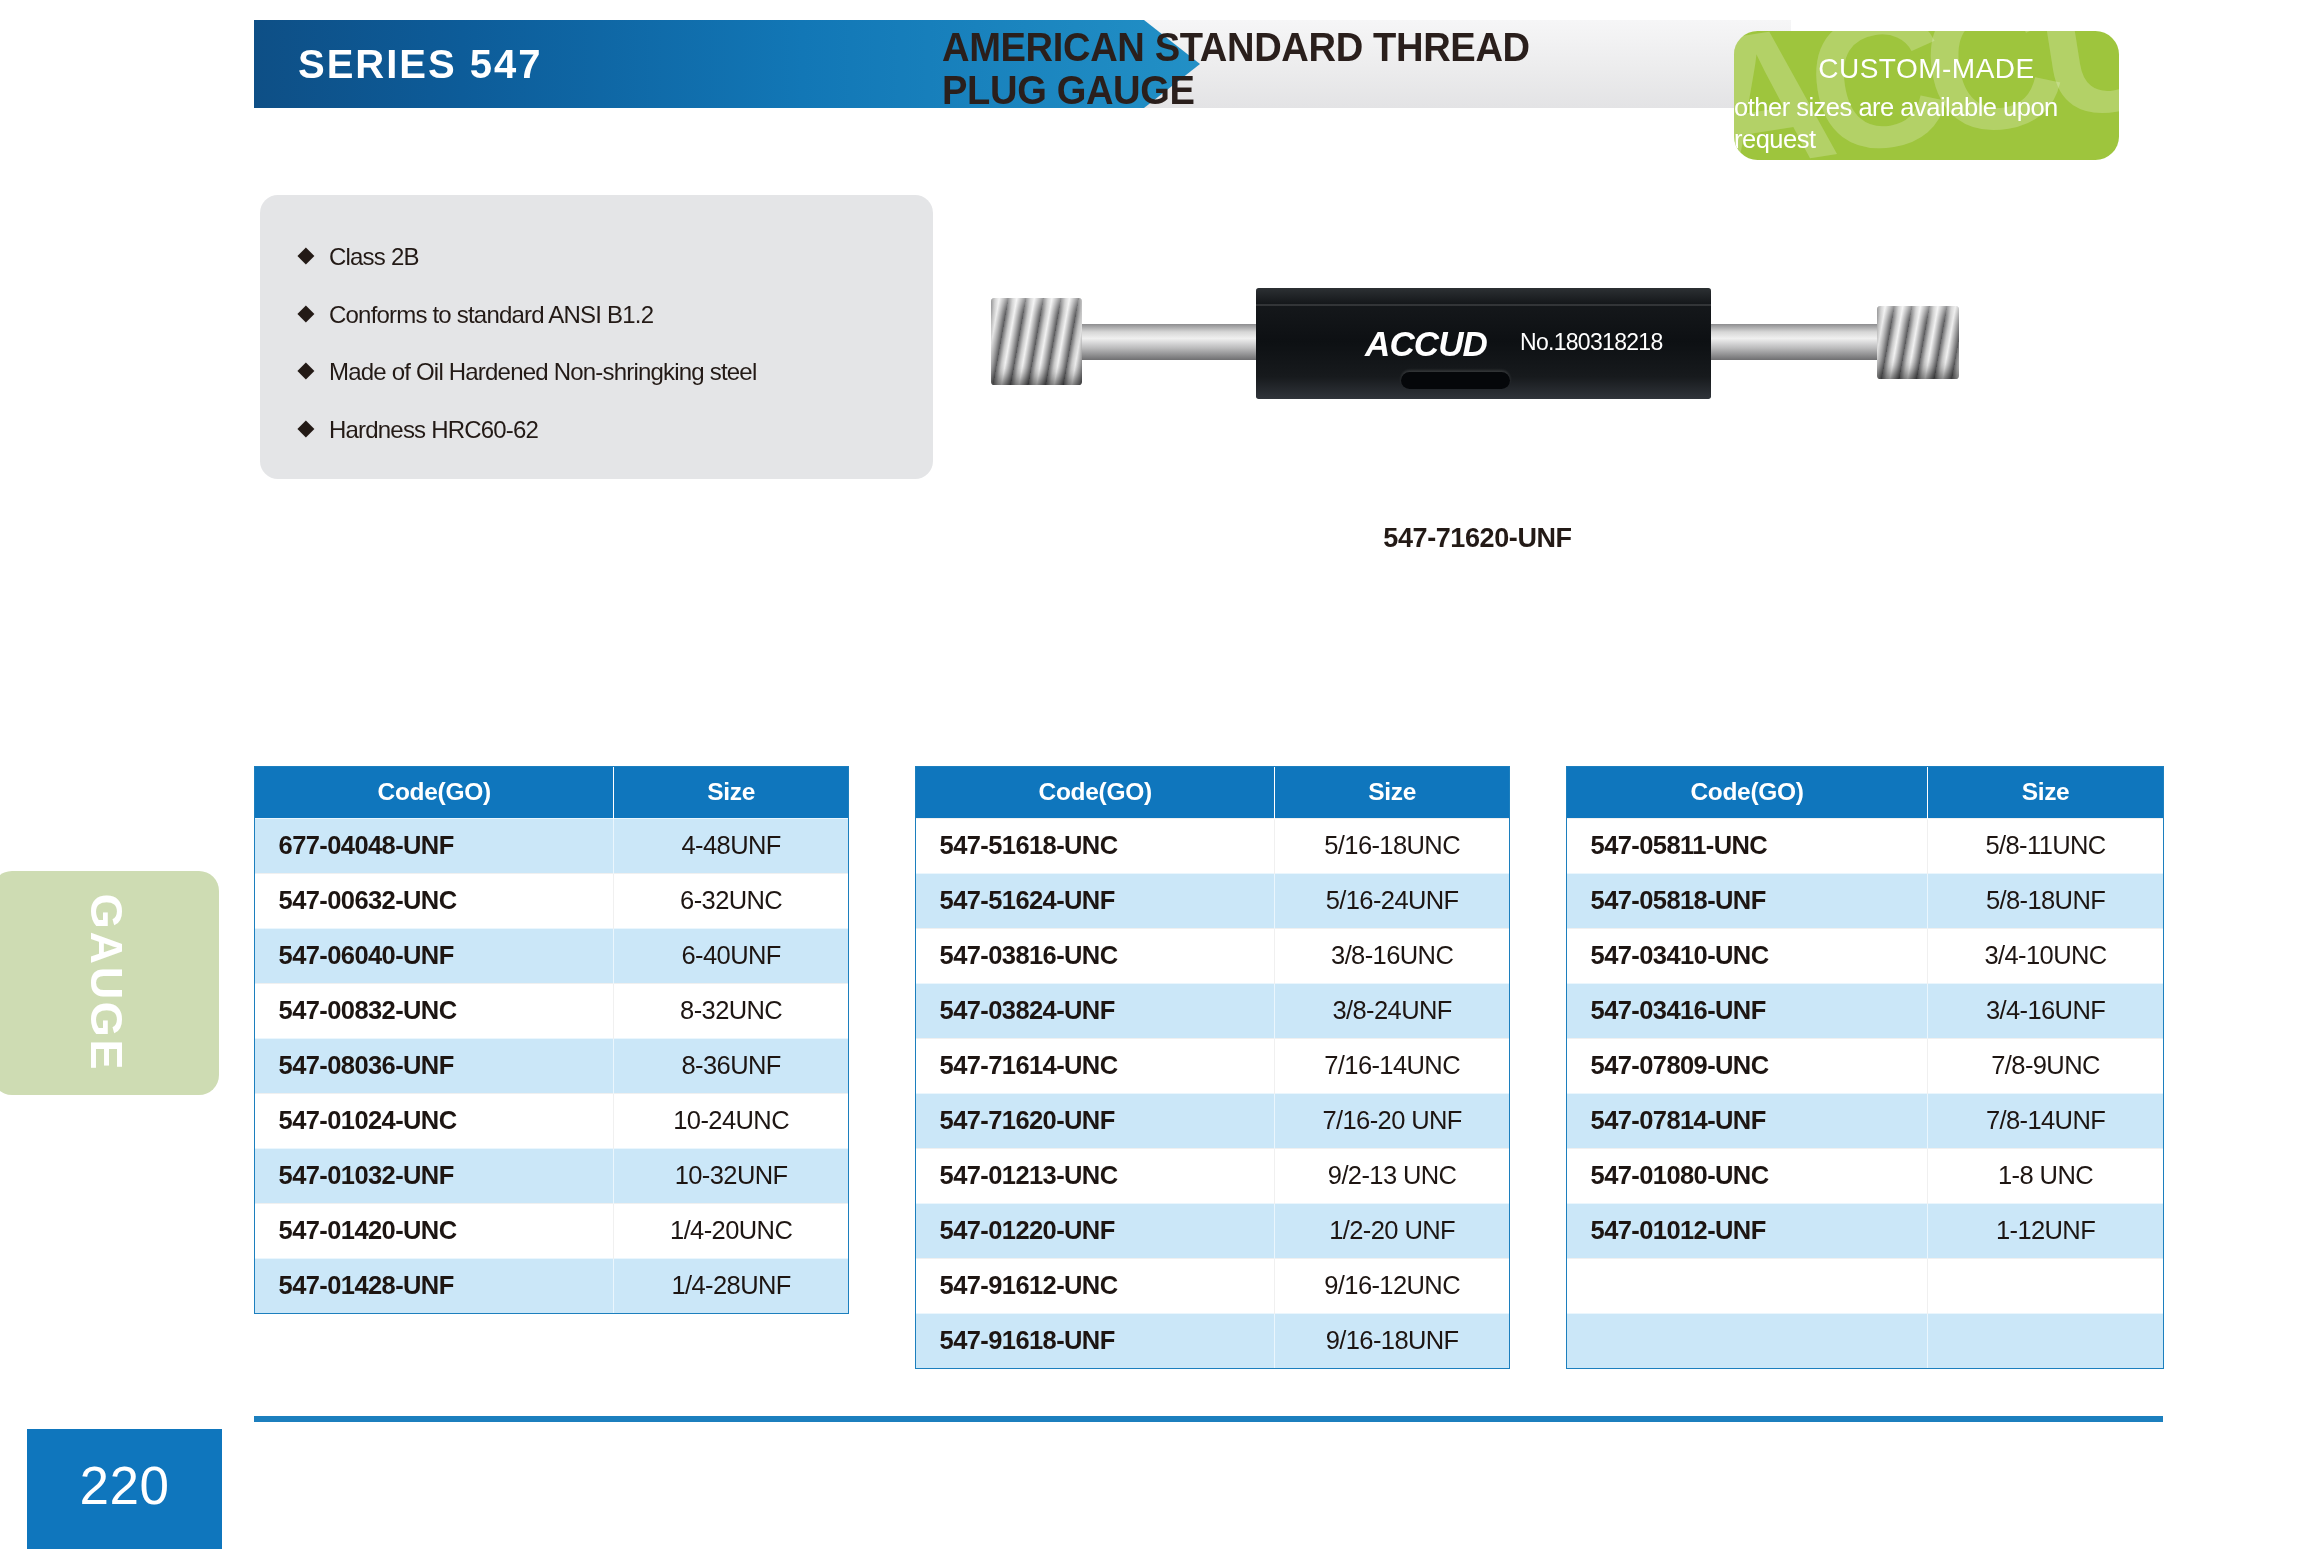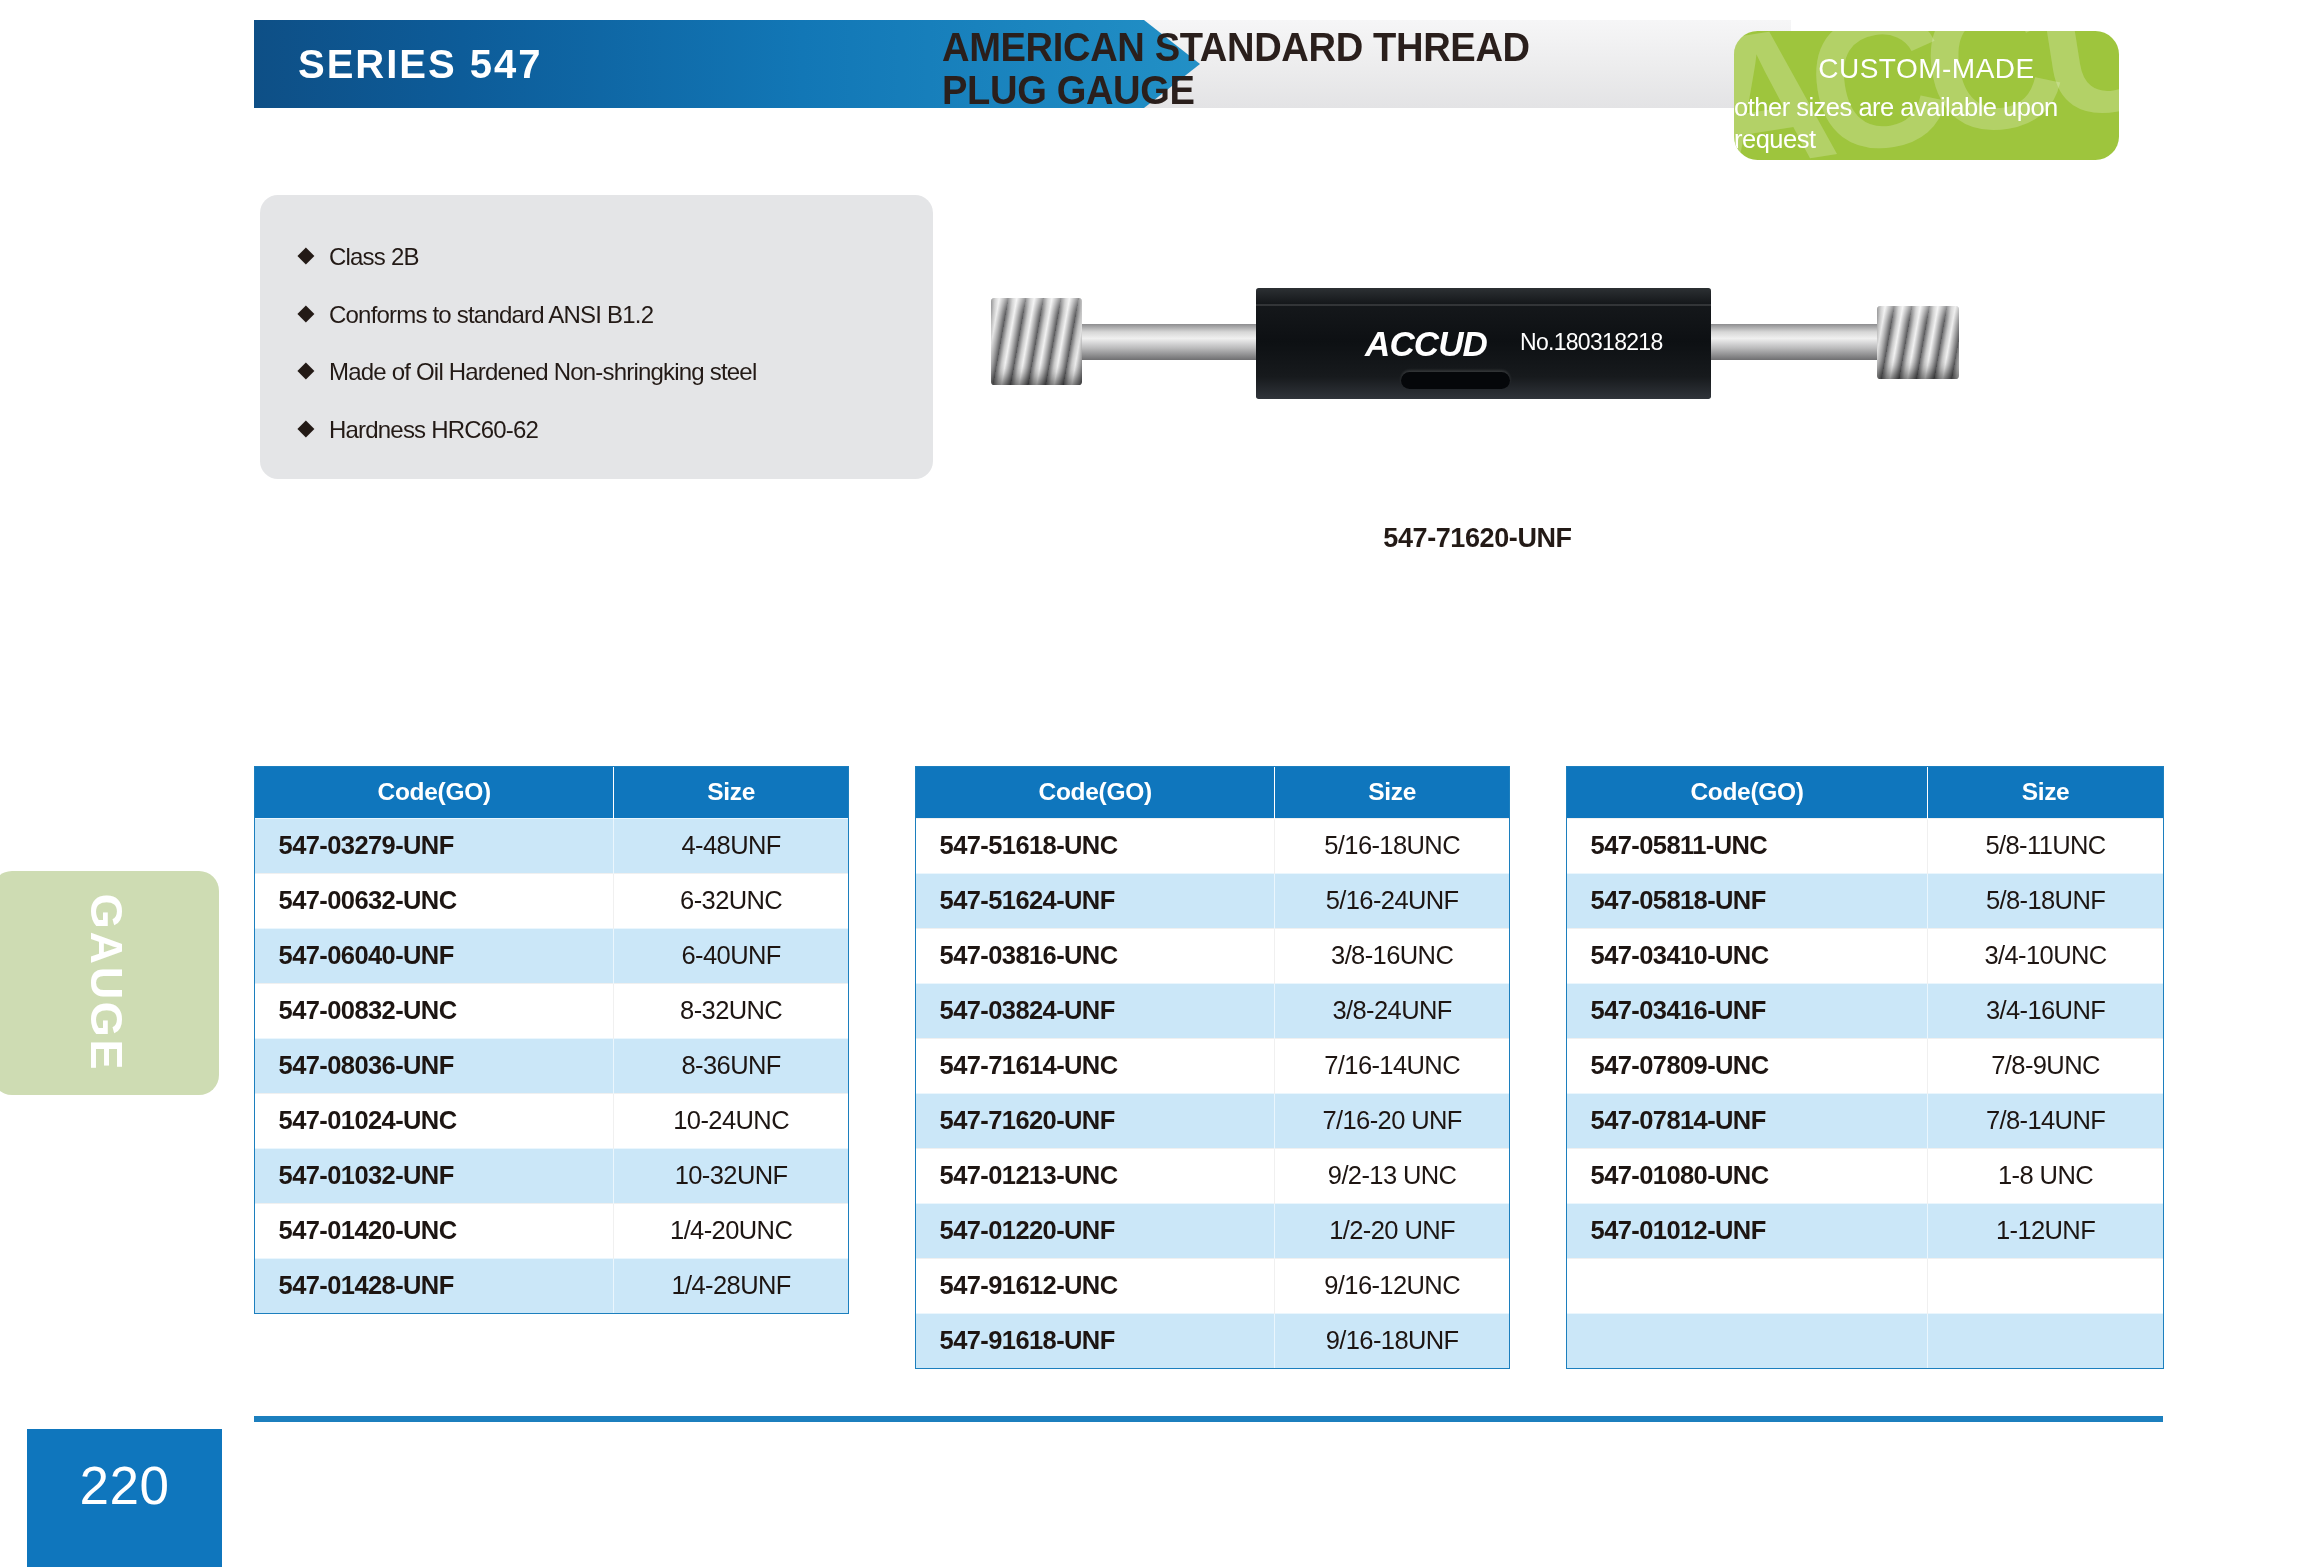--- a/index.html
+++ b/index.html
@@ -147,21 +147,21 @@
   .tbl-3 { left:1539px; width:598px; }
   .tbl .c-code { width:60.5%; }
   .tbl .c-size { width:39.5%; }
 
   
   .foot-rule {
     position:absolute; left:227px; top:1416px; width:1909px; height:6.4px;
     background:#1c7fbe;
   }
   .foot-page {
-    position:absolute; left:0px; top:1429px; width:195px; height:138px;
+    position:absolute; left:0px; top:1429px; width:195px; height:120px;
     background:#0f76bd;
   }
   .foot-page span {
     position:absolute; left:0; top:25.5px; width:100%; text-align:center;
     color:#fff; font-size:53px; letter-spacing:0.5px;
   }
 </style>
 </head>
 <body>
 
@@ -227,21 +227,21 @@
           <col class="c-size">
         </colgroup>
       <thead>
         <tr>
           <th>Code(GO)</th>
           <th>Size</th>
         </tr>
       </thead>
       <tbody>
         <tr class="alt">
-            <td class="code">547-03279-UNF</td>
+            <td class="code">677-04048-UNF</td>
             <td class="size">4-48UNF</td>
           </tr>
         <tr>
             <td class="code">547-00632-UNC</td>
             <td class="size">6-32UNC</td>
           </tr>
         <tr class="alt">
             <td class="code">547-06040-UNF</td>
             <td class="size">6-40UNF</td>
           </tr>

